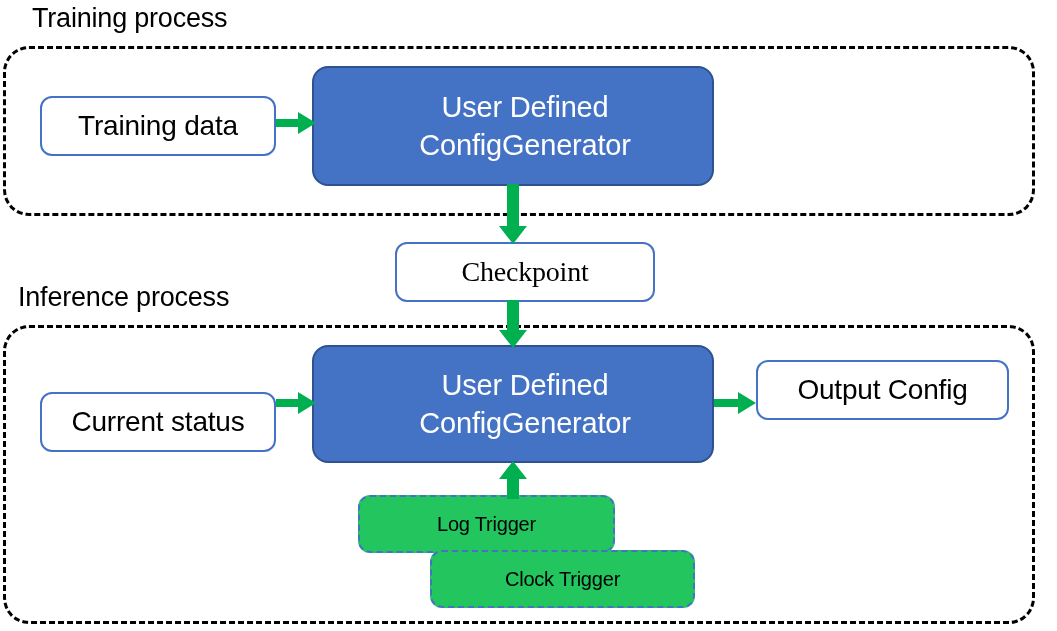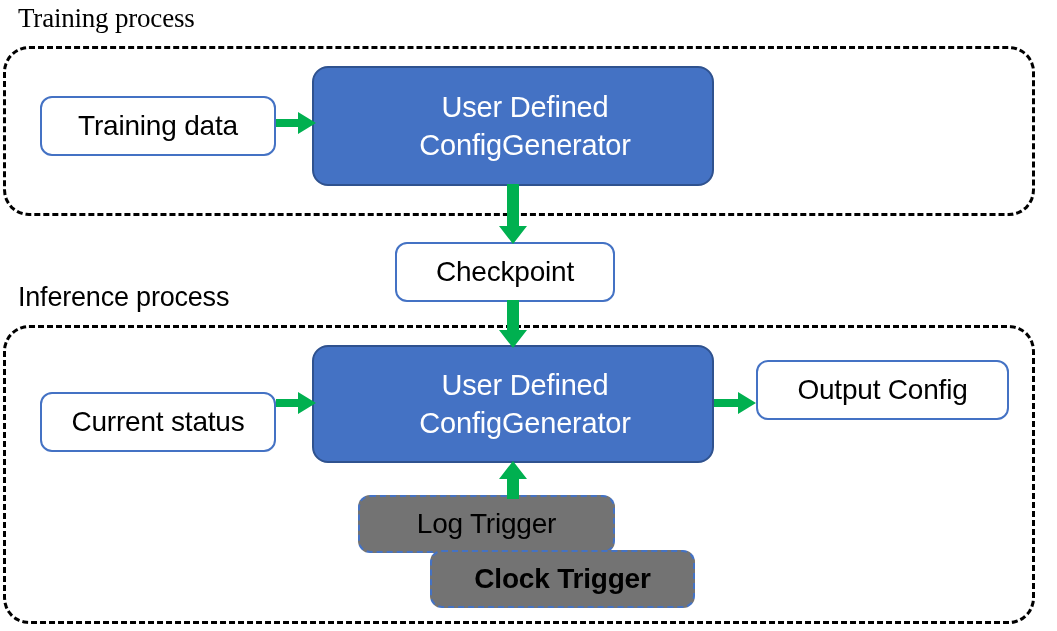--- a/index.html
+++ b/index.html
@@ -22,21 +22,21 @@
 
   
   .section-label {
     position: absolute;
     color: #000000;
     font-size: 27px;
     line-height: 32px;
     white-space: nowrap;
     letter-spacing: -0.2px;
   }
-  #label-training  { left: 18px;  top: 2px; font-family: Liberation Serif, serif; }
+  #label-training  { left: 32px;  top: 2px; }
   #label-inference { left: 18px;  top: 281px; text-align: right; }
 
   
   .group-box {
     position: absolute;
     border: 3px dashed #000000;
     border-radius: 26px;
     box-sizing: border-box;
     background: transparent;
   }
@@ -54,21 +54,21 @@
     background: #ffffff;
     border: 2px solid #4472C4;
     border-radius: 12px;
     color: #000000;
     font-size: 28px;
     line-height: 32px;
     letter-spacing: -0.2px;
     white-space: nowrap;
   }
   #node-training-data  { left: 40px;  top: 96px;  width: 236px; height: 60px; }
-  #node-checkpoint     { left: 395px; top: 242px; width: 220px; height: 60px; }
+  #node-checkpoint     { left: 395px; top: 242px; width: 260px; height: 60px; font-family: Liberation Serif, serif; }
   #node-current-status { left: 40px;  top: 392px; width: 236px; height: 60px; }
   #node-output-config  { left: 756px; top: 360px; width: 253px; height: 60px; }
 
   
   .node-primary {
     position: absolute;
     box-sizing: border-box;
     display: flex;
     flex-direction: column;
     align-items: center;
@@ -88,31 +88,31 @@
   #node-generator-inference { left: 312px; top: 345px; width: 402px; height: 118px; }
 
   
   .node-trigger {
     position: absolute;
     box-sizing: border-box;
     display: flex;
     align-items: center;
     justify-content: center;
     text-align: center;
-    background: #737373;
+    background: #22c55e;
     border: 2px dashed #4472C4;
     border-radius: 12px;
     color: #000000;
-    font-size: 28px;
+    font-size: 20px;
     line-height: 32px;
     letter-spacing: -0.2px;
     white-space: nowrap;
   }
   #node-log-trigger   { left: 358px; top: 495px; width: 257px; height: 58px; z-index: 2; }
-  #node-clock-trigger { left: 430px; top: 550px; width: 265px; height: 58px; z-index: 3; font-weight: bold; }
+  #node-clock-trigger { left: 430px; top: 550px; width: 265px; height: 58px; z-index: 3; }
 
   
   .arrow { position: absolute; z-index: 4; }
   .arrow svg { display: block; overflow: visible; }
 
   #arrow-training-data-to-generator  { left: 276px; top: 112px; }
   #arrow-generator-to-checkpoint     { left: 499px; top: 184px; }
   #arrow-checkpoint-to-generator     { left: 499px; top: 300px; }
   #arrow-status-to-generator         { left: 276px; top: 392px; }
   #arrow-generator-to-output         { left: 714px; top: 392px; }

